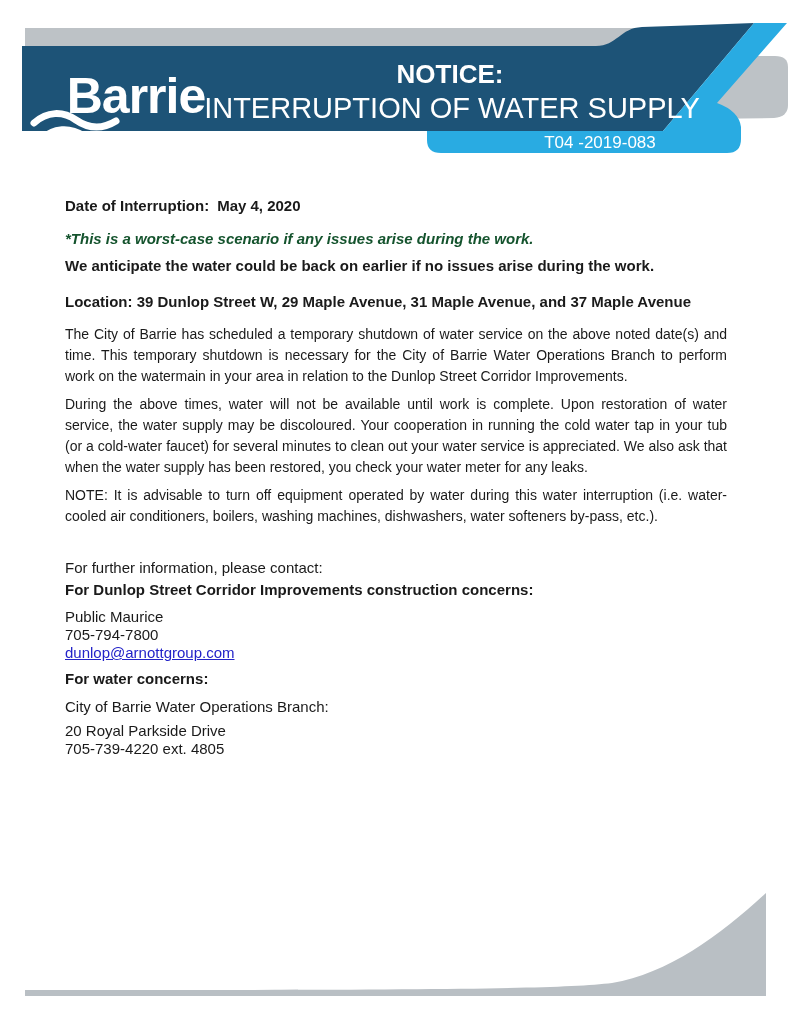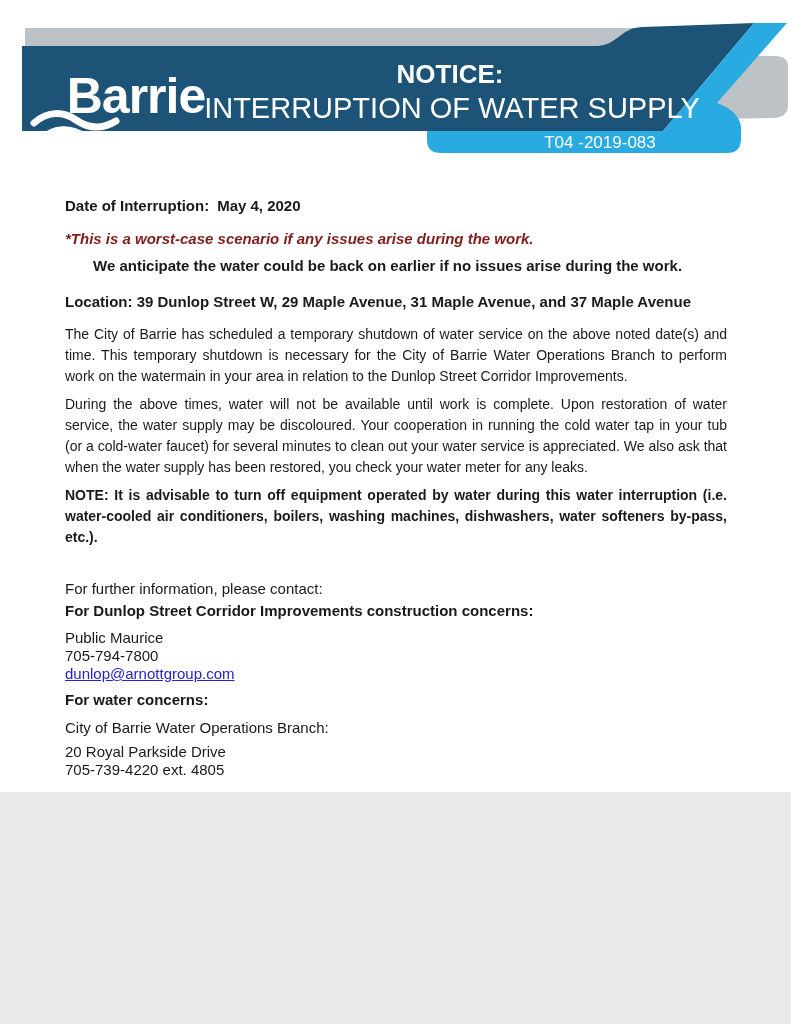--- a/index.html
+++ b/index.html
@@ -1,39 +1,39 @@
 <!DOCTYPE html>
 <html><head>
 <meta charset="utf-8">
 <style>
   * { margin:0; padding:0; box-sizing:border-box; }
   html,body { background:#e9e9e9; }
   .page {
     position:relative;
-    width:791px; height:792px;
+    width:791px; height:1024px;
     margin:0 auto;
     background:#ffffff;
     font-family:"Liberation Sans", sans-serif;
     color:#1a1a1a;
     overflow:hidden;
   }
   .header-svg { display:block; width:791px; height:170px; }
   .content { padding:0 64px 0 65px; font-size:15px; }
 
   .p-date      { margin-top:26px; font-weight:bold; line-height:20px; }
   .p-date .val { padding-left:8px; }
   .p-time      { margin-top:16px; font-weight:bold; line-height:20px; }
   .p-time .val { padding-left:8px; text-decoration:underline; word-spacing:3px; letter-spacing:0.3px; }
-  .p-red       { margin-top:13px; font-weight:bold; font-style:italic; color:#7f1d1d; line-height:20px; }
-  .p-we        { margin-top:7px;  font-weight:bold; line-height:20px;margin-left:28px; }
+  .p-red       { margin-top:13px; font-weight:bold; font-style:italic; color:#14532d; line-height:20px; }
+  .p-we        { margin-top:7px;  font-weight:bold; line-height:20px; }
   .p-loc       { margin-top:16px; font-weight:bold; line-height:20px; }
 
   .p-just  { margin-top:12px; font-size:14px; line-height:21px; text-align:justify; }
   .p-just2 { margin-top:7px; }
-  .p-note  { margin-top:7px; font-weight:bold; }
+  .p-note  { margin-top:7px; font-weight:normal; }
 
   .p-further     { margin-top:31px; line-height:20px; }
   .p-dunlop-head { margin-top:2px; font-weight:bold; line-height:20px; }
   .contact-block { margin-top:8px; }
   .contact-block p { line-height:18px; }
   .contact-block a { color:#2323c8; text-decoration:underline; }
 
   .p-water-head { margin-top:7px; font-weight:bold; line-height:20px; }
   .p-city       { margin-top:8px; line-height:20px; }
   .addr-block   { margin-top:5px; }

